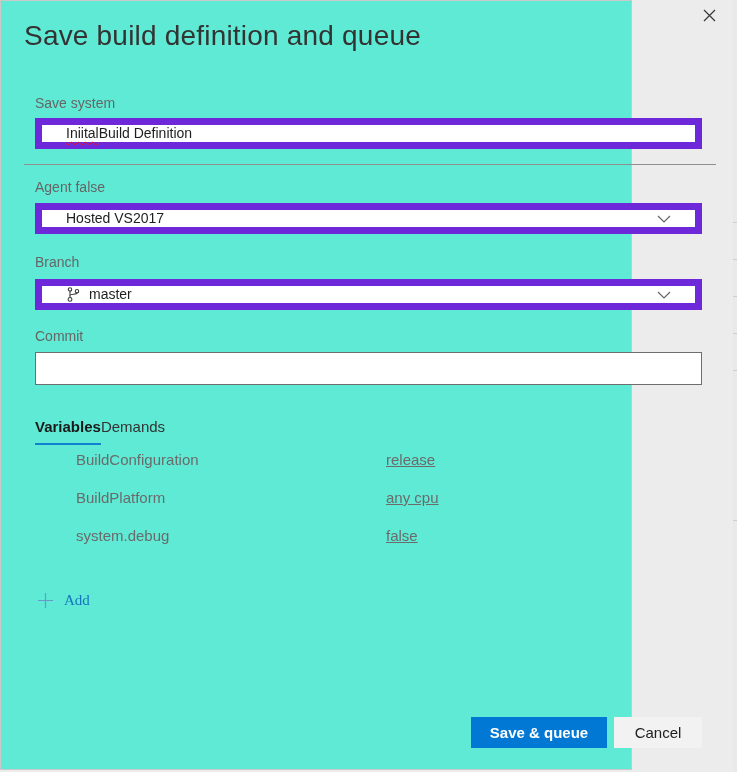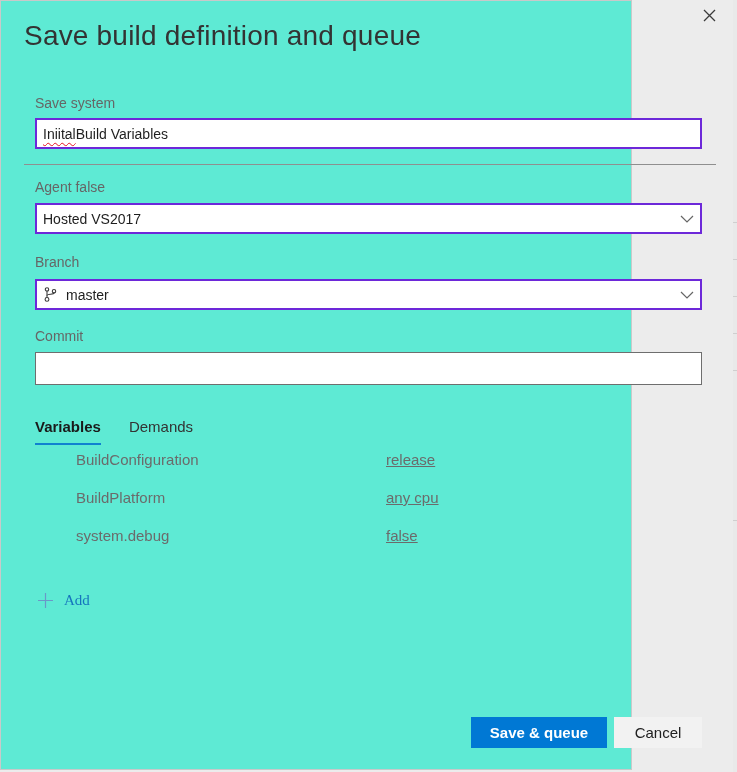--- a/index.html
+++ b/index.html
@@ -18,40 +18,40 @@
   .close-btn { position:absolute; top:6px; left:698px; width:20px; height:20px;
                background:none; border:none; padding:0; cursor:pointer;
                display:flex; align-items:center; justify-content:center; }
 
   .title { position:absolute; left:23px; top:19px; margin:0;
            font-size:28px; font-weight:300; color:#333; letter-spacing:.2px; }
 
   .field-label { position:absolute; left:34px; font-size:14px; color:#666; }
 
   .box { position:absolute; left:34px; width:667px; height:31px;
-         border:2px solid #6d28d9; background:#fff;
-         display:flex; align-items:center; padding:0 6px;
+         border:7px solid #6d28d9; background:#fff;
+         display:flex; padding:0 24px;
          font-size:14px; color:#1e1e1e; }
 
   .combo { justify-content:flex-start; cursor:pointer; }
   .combo .chev { margin-left:auto; display:flex; align-items:center; }
 
   .misspelled { text-decoration: underline; text-decoration-style: wavy;
                 text-decoration-color:#e81123; text-decoration-thickness:1px;
                 text-underline-offset:3px; }
 
   .divider { position:absolute; left:23px; top:163px; width:692px; height:0;
              border-top:1px solid #8f8f8f; }
 
   .commit-input { position:absolute; left:34px; top:351px; width:667px; height:33px;
                   border:1px solid #6e6e6e; padding:0 12px; font-size:14px;
                   color:#1e1e1e; outline:none;
                   font-family:"Liberation Sans","DejaVu Sans",sans-serif; }
 
-  .tabs { position:absolute; left:34px; top:417px; display:flex; gap:28px; }
+  .tabs { position:absolute; left:34px; top:417px; display:flex; }
   .tab { font-size:15px; color:#333; padding-bottom:8px; cursor:pointer; }
   .tab.active { font-weight:700; color:#1a1a1a; border-bottom:2px solid #1081d0; }
 
   .var-list { position:absolute; left:34px; top:450px; width:667px; }
   .var-row { height:38px; display:flex; align-items:flex-start; }
   .var-name { margin-left:41px; width:310px; color:#6b6b6b; font-size:15px; }
   .var-value { color:#6b6b6b; font-size:15px;text-decoration:underline; }
 
   .add-link { position:absolute; left:36px; top:591px; display:flex;
               align-items:center; gap:10px; cursor:pointer; background:none;
@@ -87,21 +87,21 @@
           <path d="M2 2 L13 13 M13 2 L2 13" stroke="#3b3b3b" stroke-width="1.3" fill="none"></path>
         </svg>
       </span>
     </button>
 
     <h1 class="title">Save build definition and queue</h1>
 
     <div class="field-label" style="top:94px">Save system</div>
     <div class="box" style="top:117px">
       <span class="misspelled">Iniital</span>
-        <span> Build Variables</span>
+        <span> Build Definition</span>
     </div>
 
     <div class="divider"></div>
 
     <div class="field-label" style="top:178px">Agent false</div>
     <div class="box combo" style="top:202px">
       <span>Hosted VS2017</span>
       <span class="chev">
         <svg width="14" height="8" viewBox="0 0 14 8">
           <path d="M1 1 L7 7 L13 1" stroke="#666" stroke-width="1.2" fill="none"></path>

